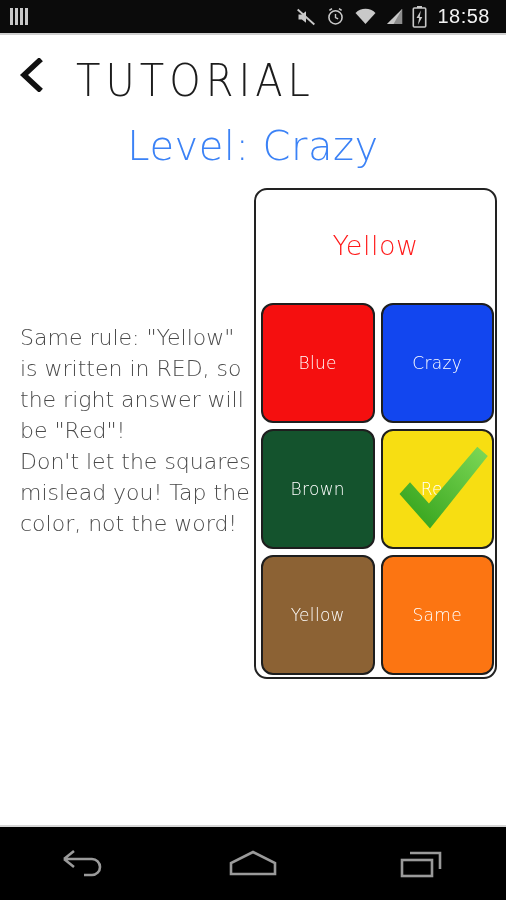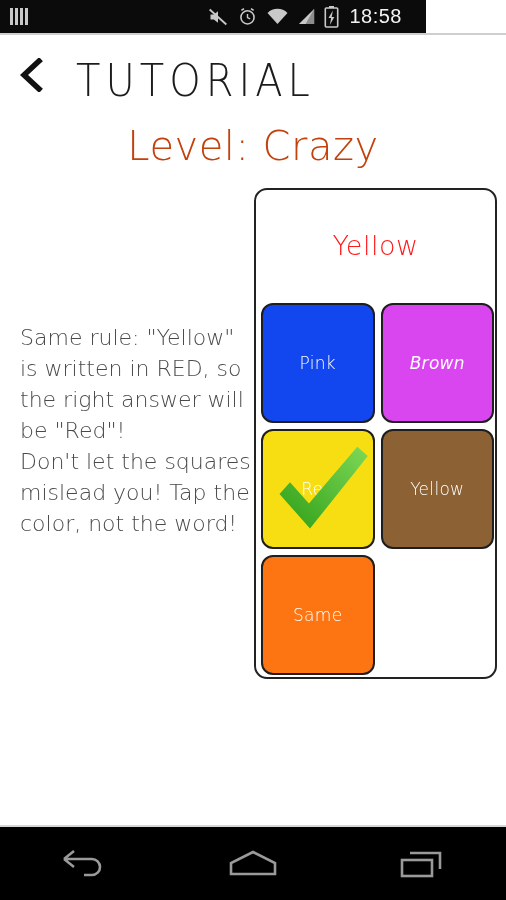--- a/index.html
+++ b/index.html
@@ -6,24 +6,24 @@
   html,body { width:506px; height:900px; }
   body {
     font-family:"DejaVu Sans", sans-serif;
     background:#ffffff;
     overflow:hidden;
     position:relative;
   }
 
   
   #status-bar{
-    position:absolute; left:0; top:0; width:426px; height:33px;
+    position:absolute; left:0; top:0; width:506px; height:33px;
     background:#0b0b0b;
     display:flex; align-items:center; justify-content:space-between;
-    padding:0 24px 0 10px;
+    padding:0 16px 0 10px;
   }
   #status-bar .left{ display:flex; align-items:center; gap:6px; }
   #status-bar .right{ display:flex; align-items:center; gap:8px; }
   .bars-icon{ display:flex; align-items:flex-end; gap:2px; height:17px; }
   .bars-icon i{ display:block; width:3px; height:17px; background:#c9c9c9; }
   .clock-text{
     color:#f2f2f2; font-size:20px; letter-spacing:0.5px;
     font-family:"Liberation Sans", sans-serif; margin-left:2px;
   }
   .sicon{ display:block; }
@@ -53,21 +53,21 @@
     transform-origin:left center;
   }
 
   
   #level-heading{
     position:absolute; left:0; top:123px; width:506px;
     text-align:center;
     font-family:"DejaVu Sans", sans-serif;
     font-weight:300;
     font-size:40px;
-    color:#c2410c;
+    color:#3b82f6;
     letter-spacing:0.5px;
   }
 
   
   #description{
     position:absolute; left:20px; top:322px; width:236px;
     font-family:"DejaVu Sans", sans-serif;
     font-weight:300;
     font-size:22px;
     line-height:31px;
@@ -185,24 +185,27 @@
 </div>
 
 <div id="level-heading">Level: Crazy</div>
 
 <div id="description">Same rule: "Yellow" is written in RED, so the right answer will be "Red"!
 Don't let the squares mislead you! Tap the color, not the word!</div>
 
 <div id="game-card">
   <div id="prompt-word" style="color: rgb(255, 26, 26);">Yellow</div>
   <div id="tile-grid">
+      <div class="tile" style="background: rgb(245, 15, 15);">
+        <span class="tile-label">Blue</span>
+      </div>
       <div class="tile" style="background: rgb(18, 70, 239);">
-        <span class="tile-label">Pink</span>
-      </div>
-      <div class="tile" style="background: #d946ef; font-style: italic;">
+        <span class="tile-label">Crazy</span>
+      </div>
+      <div class="tile" style="background: #14532d;">
         <span class="tile-label">Brown</span>
       </div>
       <div class="tile" style="background: rgb(247, 222, 18);">
         <span class="tile-label">Red</span>
         <svg class="check" viewBox="0 0 100 100">
           <defs>
             <linearGradient id="cg" x1="0" y1="1" x2="1" y2="0">
               <stop offset="0" stop-color="#2e9e17"></stop>
               <stop offset="1" stop-color="#7ed957"></stop>
             </linearGradient>

